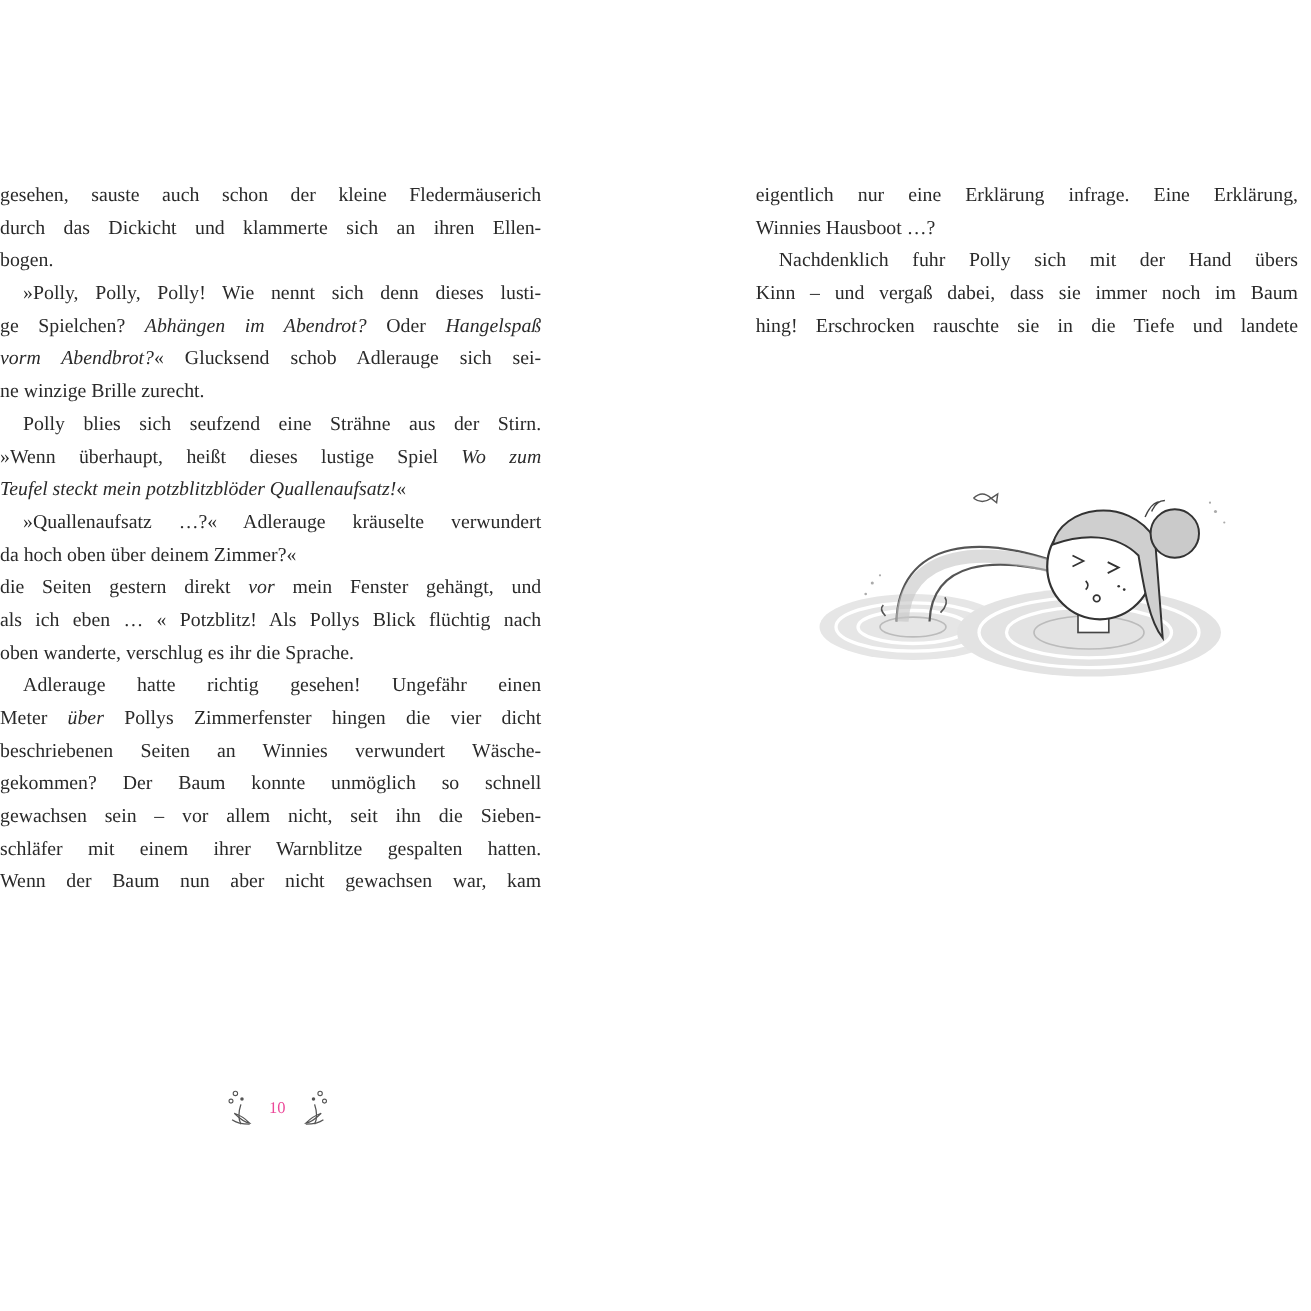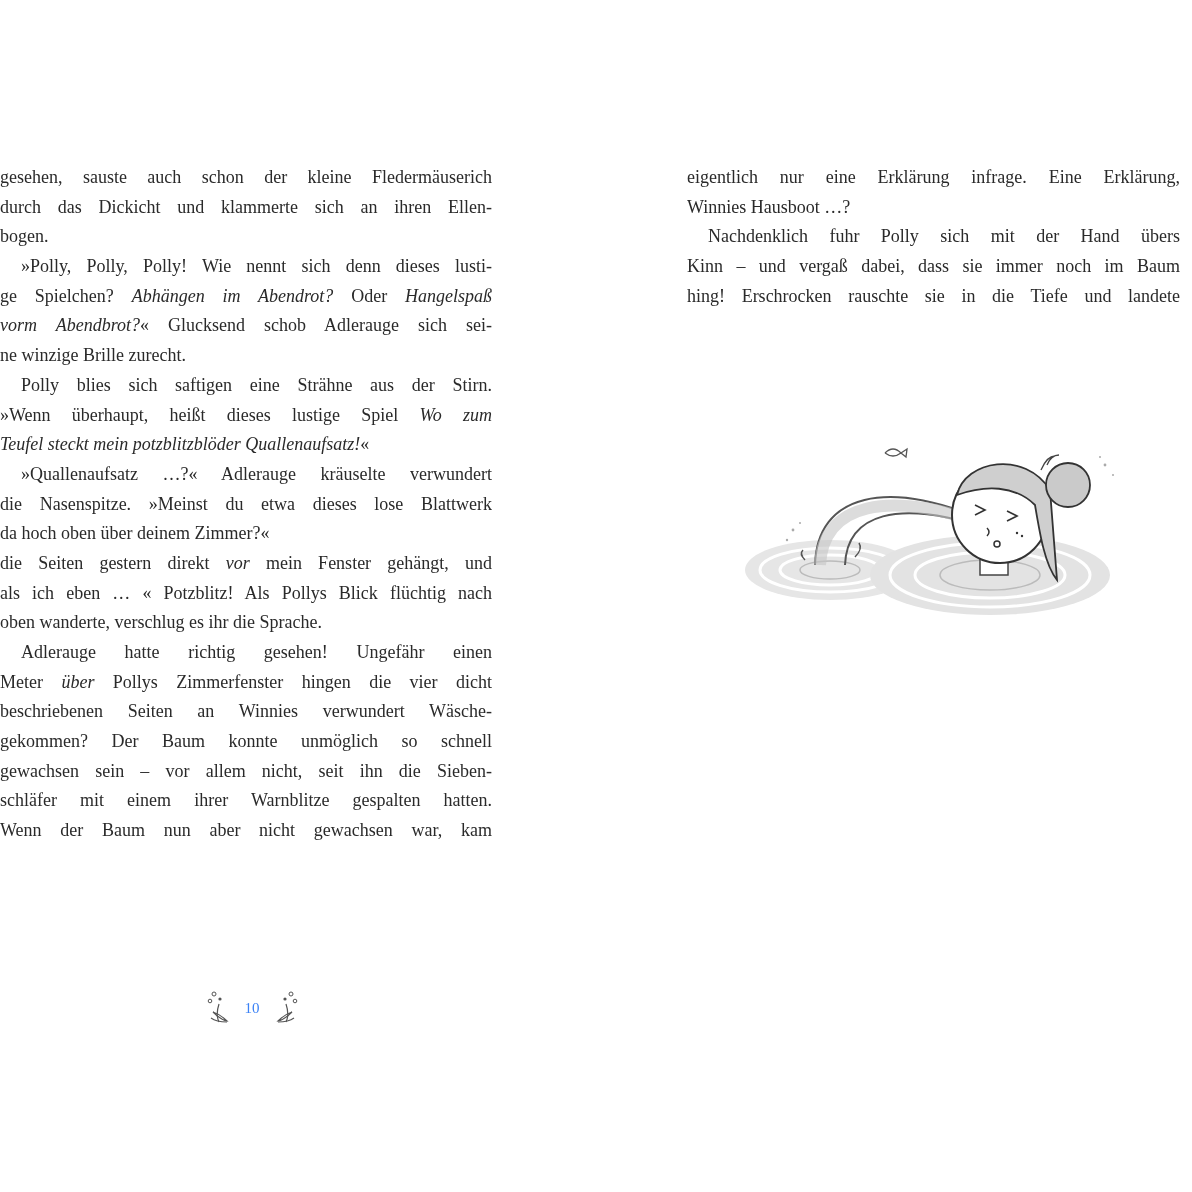--- a/index.html
+++ b/index.html
@@ -9,40 +9,39 @@
   .page-left { left: 0; width: 504px; }
   .page-right { left: 687px; width: 505px; }
   .text-block { position: absolute; top: 163px; left: 0; right: 12px;
                 font-size: 18px; line-height: 29.7px; }
   .line { display: block; white-space: nowrap; text-align: justify; text-align-last: justify; height: 29.7px; }
   .line.last { text-align-last: left; }
   .line.indent { text-indent: 21px; }
   .line i { font-style: italic; }
   .folio { position: absolute; top: 988px; left: 196px; width: 112px; height: 40px;
            display: flex; align-items: center; justify-content: center; gap: 8px; }
-  .folio-num { font-size: 15px; color: #3b82f6; }
+  .folio-num { font-size: 15px; color: #ec4899; }
   .illustration { position: absolute; left: 735px; top: 435px; width: 400px; height: 200px; }
 </style>
 </head>
 <body>
 
 <div class="page page-left">
   <div class="text-block" id="left-text">
       <span class="line"><span>gesehen, sauste auch schon der kleine Fledermäuserich</span></span>
       <span class="line"><span>durch das Dickicht und klammerte sich an ihren Ellen-</span></span>
       <span class="line last"><span>bogen.</span></span>
       <span class="line indent"><span>»Polly, Polly, Polly! Wie nennt sich denn dieses lusti-</span></span>
       <span class="line"><span>ge Spielchen? </span><i>Abhängen im Abendrot?</i><span> Oder </span><i>Hangelspaß</i></span>
       <span class="line"><i>vorm Abendbrot?</i><span>« Glucksend schob Adlerauge sich sei-</span></span>
       <span class="line last"><span>ne winzige Brille zurecht.</span></span>
-      <span class="line indent"><span>Polly blies sich saftigen eine Strähne aus der Stirn.</span></span>
+      <span class="line indent"><span>Polly blies sich seufzend eine Strähne aus der Stirn.</span></span>
       <span class="line"><span>»Wenn überhaupt, heißt dieses lustige Spiel </span><i>Wo zum</i></span>
       <span class="line last"><i>Teufel steckt mein potzblitzblöder Quallenaufsatz!</i><span>«</span></span>
       <span class="line indent"><span>»Quallenaufsatz …?« Adlerauge kräuselte verwundert</span></span>
-      <span class="line"><span>die Nasenspitze. »Meinst du etwa dieses lose Blattwerk</span></span>
       <span class="line last"><span>da hoch oben über deinem Zimmer?«</span></span>
       <span class="line"><span>die Seiten gestern direkt </span><i>vor</i><span> mein Fenster gehängt, und</span></span>
       <span class="line"><span>als ich eben … « Potzblitz! Als Pollys Blick flüchtig nach</span></span>
       <span class="line last"><span>oben wanderte, verschlug es ihr die Sprache.</span></span>
       <span class="line indent"><span>Adlerauge hatte richtig gesehen! Ungefähr einen</span></span>
       <span class="line"><span>Meter </span><i>über</i><span> Pollys Zimmerfenster hingen die vier dicht</span></span>
       <span class="line"><span>beschriebenen Seiten an Winnies verwundert Wäsche-</span></span>
       <span class="line"><span>gekommen? Der Baum konnte unmöglich so schnell</span></span>
       <span class="line"><span>gewachsen sein – vor allem nicht, seit ihn die Sieben-</span></span>
       <span class="line"><span>schläfer mit einem ihrer Warnblitze gespalten hatten.</span></span>

